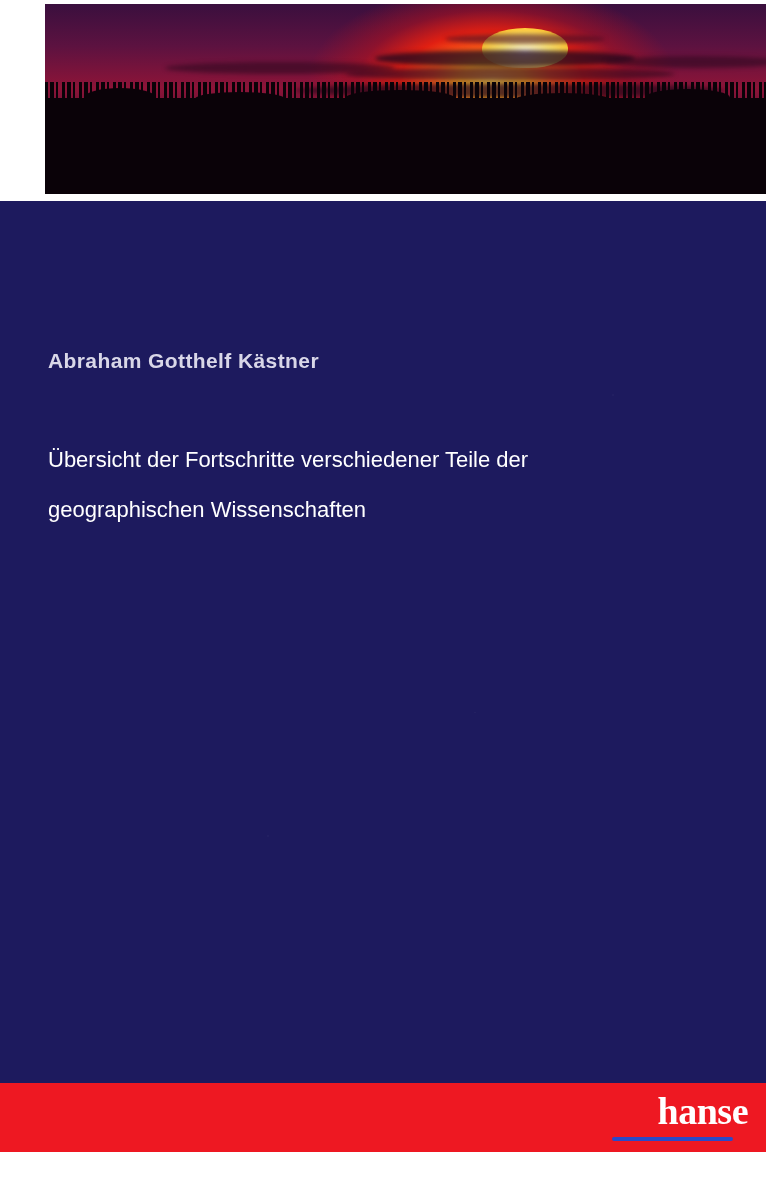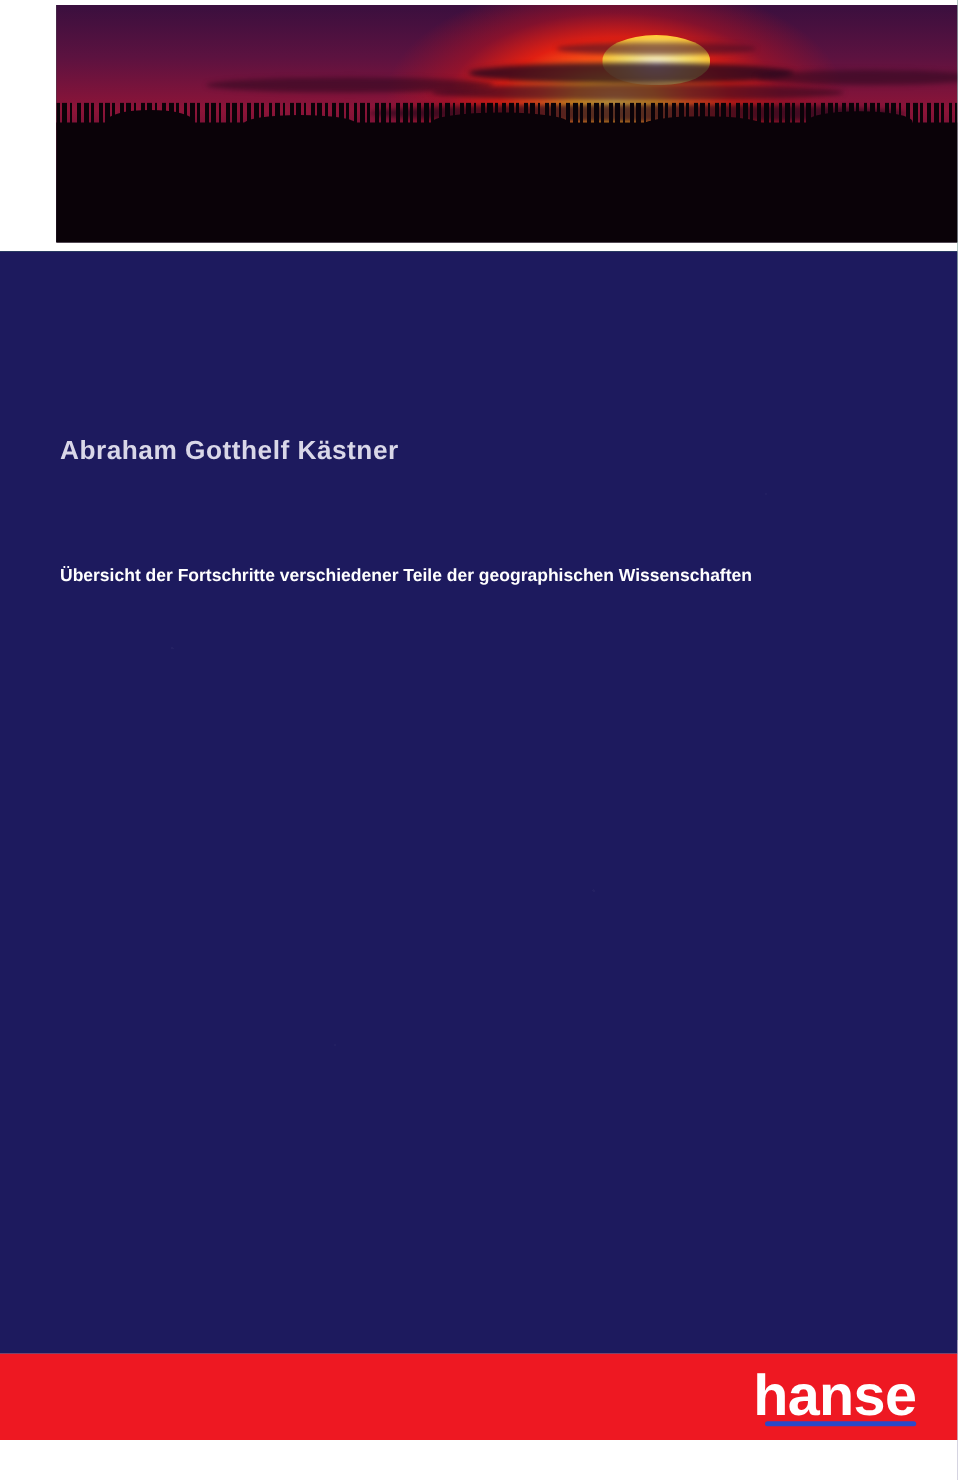--- a/index.html
+++ b/index.html
@@ -11,21 +11,21 @@
     width: 766px;
     height: 1184px;
     font-family: "Liberation Sans", sans-serif;
     overflow: hidden;
   }
 
   .book-cover {
     position: relative;
     width: 766px;
     height: 1072px;
-    background: #15803d;
+    background: #c2410c;
   }
 
   
   .cover-field {
     position: absolute;
     left: 0;
     top: 201px;
     width: 766px;
     height: 882px;
     background: #1d1a5e;
@@ -128,22 +128,22 @@
     font-size: 21px;
     font-weight: bold;
     letter-spacing: 0.4px;
   }
   .title {
     position: absolute;
     left: 48px;
     top: 435px;
     width: 640px;
     color: #ffffff;
-    font-size: 14px;
-    font-weight: bold;
+    font-size: 22px;
+    font-weight: normal;
     line-height: 50px;
   }
   .subtitle {
     position: absolute;
     left: 48px;
     top: 518px;
     width: 640px;
     color: #e4e2ee;
     font-size: 11.5px;
     font-weight: normal;
@@ -153,27 +153,27 @@
   .red-band {
     position: absolute;
     left: 0;
     top: 1083px;
     width: 766px;
     height: 69px;
     background: #ee1822;
   }
   .logo {
     position: absolute;
-    right: 33px;
+    right: 18px;
     top: 1089px;
     color: #ffffff;
-    font-size: 46px;
+    font-size: 38px;
     font-weight: bold;
     letter-spacing: -0.5px;
-    font-family: Liberation Sans, sans-serif;
+    font-family: Liberation Serif, serif;
   }
   .logo-underline {
     position: absolute;
     right: 33px;
     top: 1137px;
     width: 121px;
     height: 4px;
     background: #2a49c9;
     border-radius: 2px;
   }

